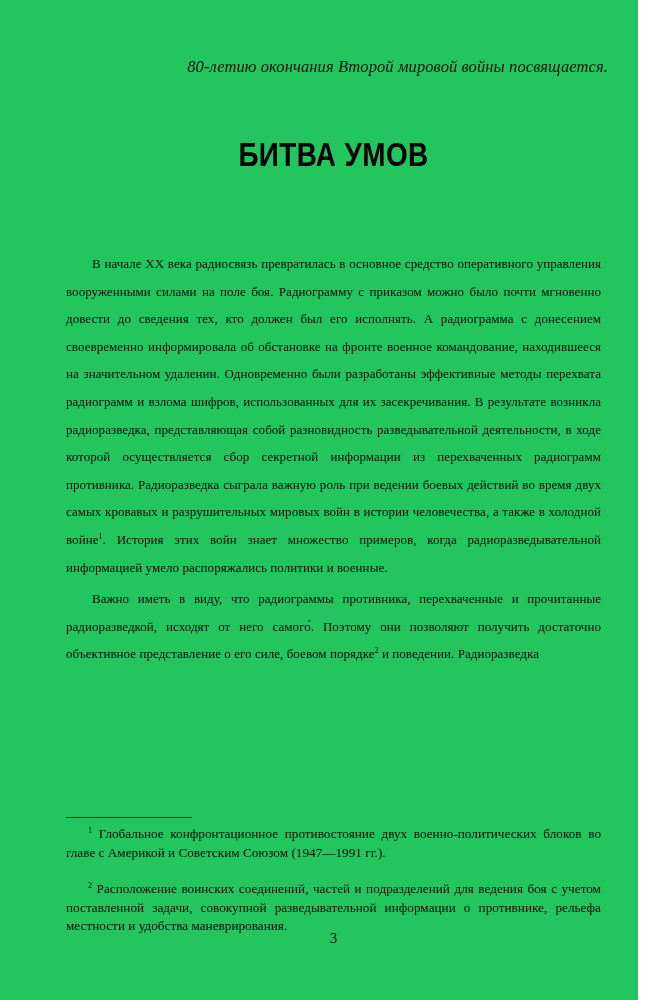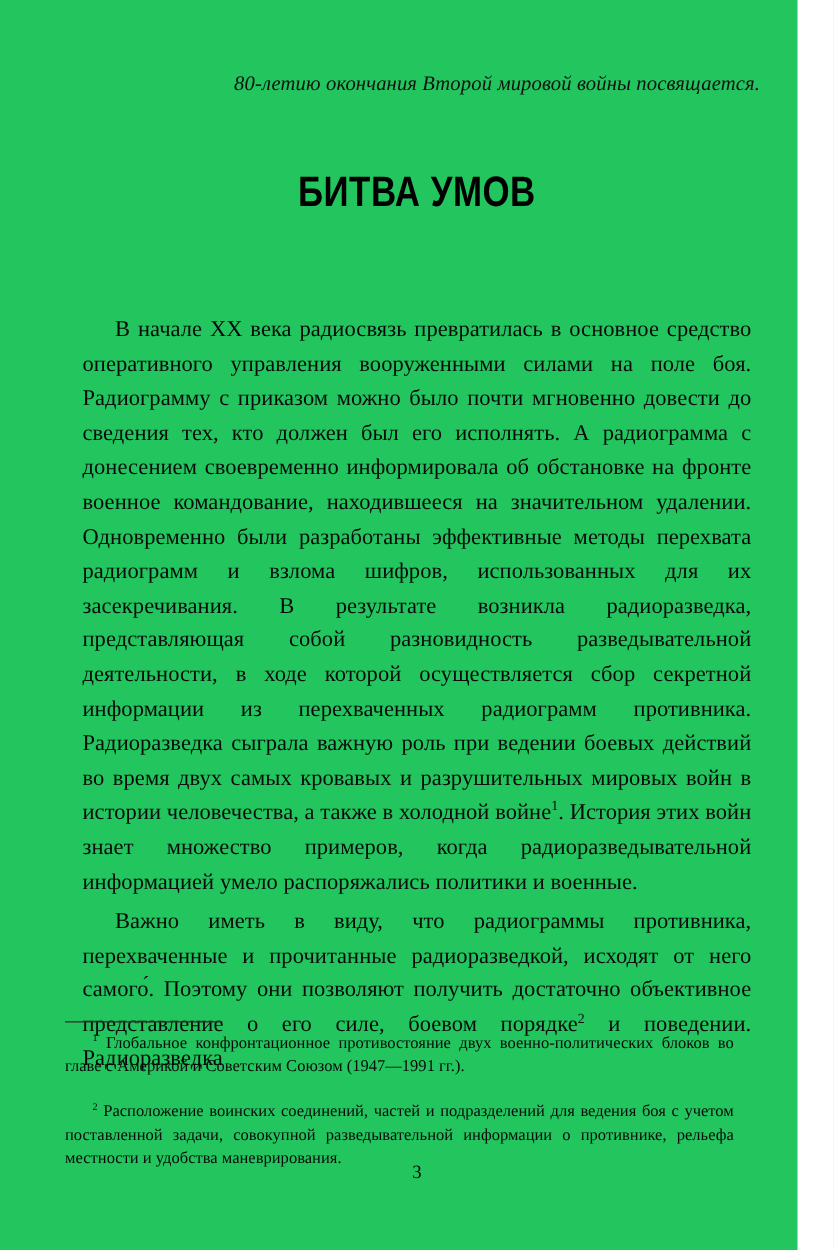--- a/index.html
+++ b/index.html
@@ -57,41 +57,41 @@
     position: absolute;
     left: 66px;
     top: 250px;
     width: 535px;
   }
 
   .body-par {
     margin: 0;
     text-indent: 26px;
     text-align: justify;
-    font-size: 18px;
+    font-size: 13px;
     line-height: 27.6px;
     letter-spacing: 0.05px;
     color: #0a0a0a;
     hyphens: manual;
   }
 
   .body-par + .body-par {
     margin-top: 4px;
   }
 
   sup {
     font-size: 0.62em;
     line-height: 0;
     vertical-align: super;
   }
 
   
   .footnotes {
     position: absolute;
-    left: 52px;
+    left: 66px;
     top: 817px;
     width: 535px;
   }
 
   .footnote-rule {
     width: 126px;
     height: 0;
     border: 0;
     border-top: 1px solid #2a2a2a;
     margin: 0 0 7px 0;

